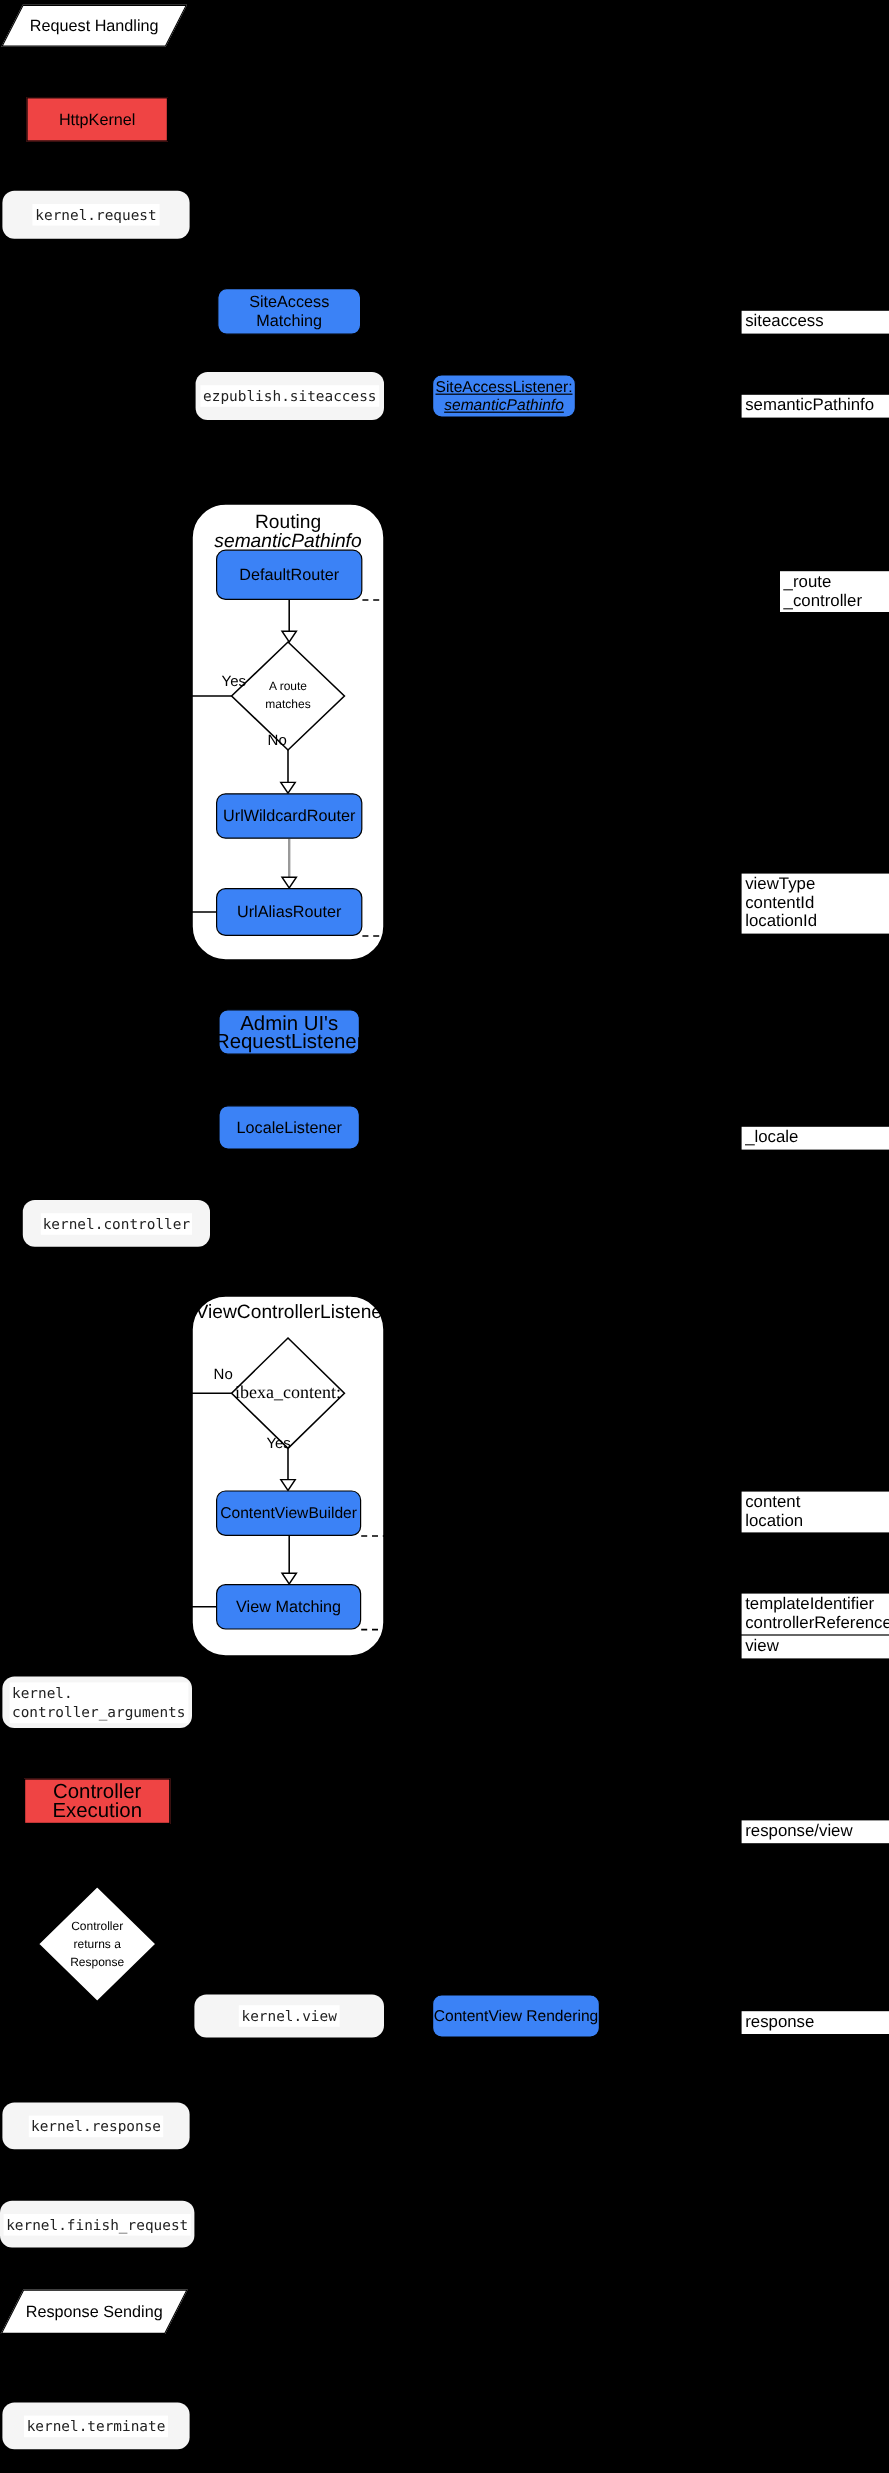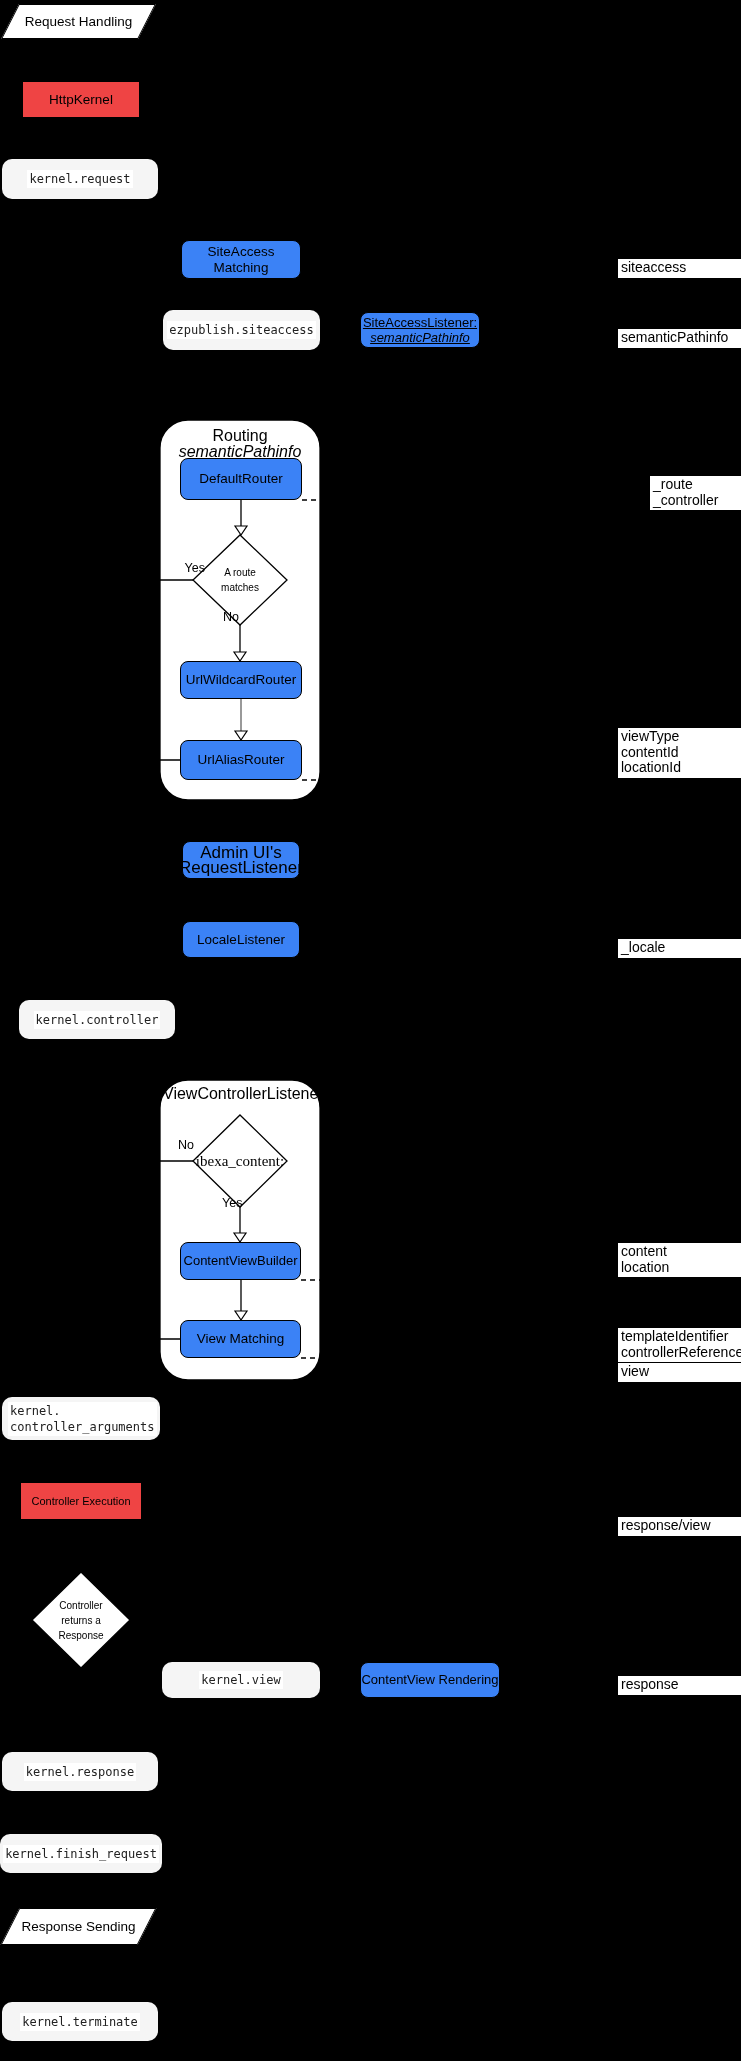--- a/index.html
+++ b/index.html
@@ -137,21 +137,21 @@
 
   <div class="node white-rd" style="left:180px;top:1320px;width:121px;height:38px;">
     <span>View Matching</span>
   </div>
 
   <div class="node event" style="left:2px;top:1397px;width:158px;height:43px;justify-content:flex-start;padding-left:6px;text-align:left;">
     <span class="hl">kernel.
 controller_arguments</span>
   </div>
 
-  <div class="node white-sq" style="left:20px;top:1482px;width:122px;height:38px;font-size:11px;">
+  <div class="node white-sq" style="left:20px;top:1482px;width:122px;height:38px;font-size:17px;">
     <span>Controller Execution</span>
   </div>
 
   <div class="dtext" style="left:32px;top:1596px;width:98px;height:48px;">
     <span>Controller
 returns a
 Response</span>
   </div>
 
   <div class="node event" style="left:162px;top:1662px;width:158px;height:36px;">

